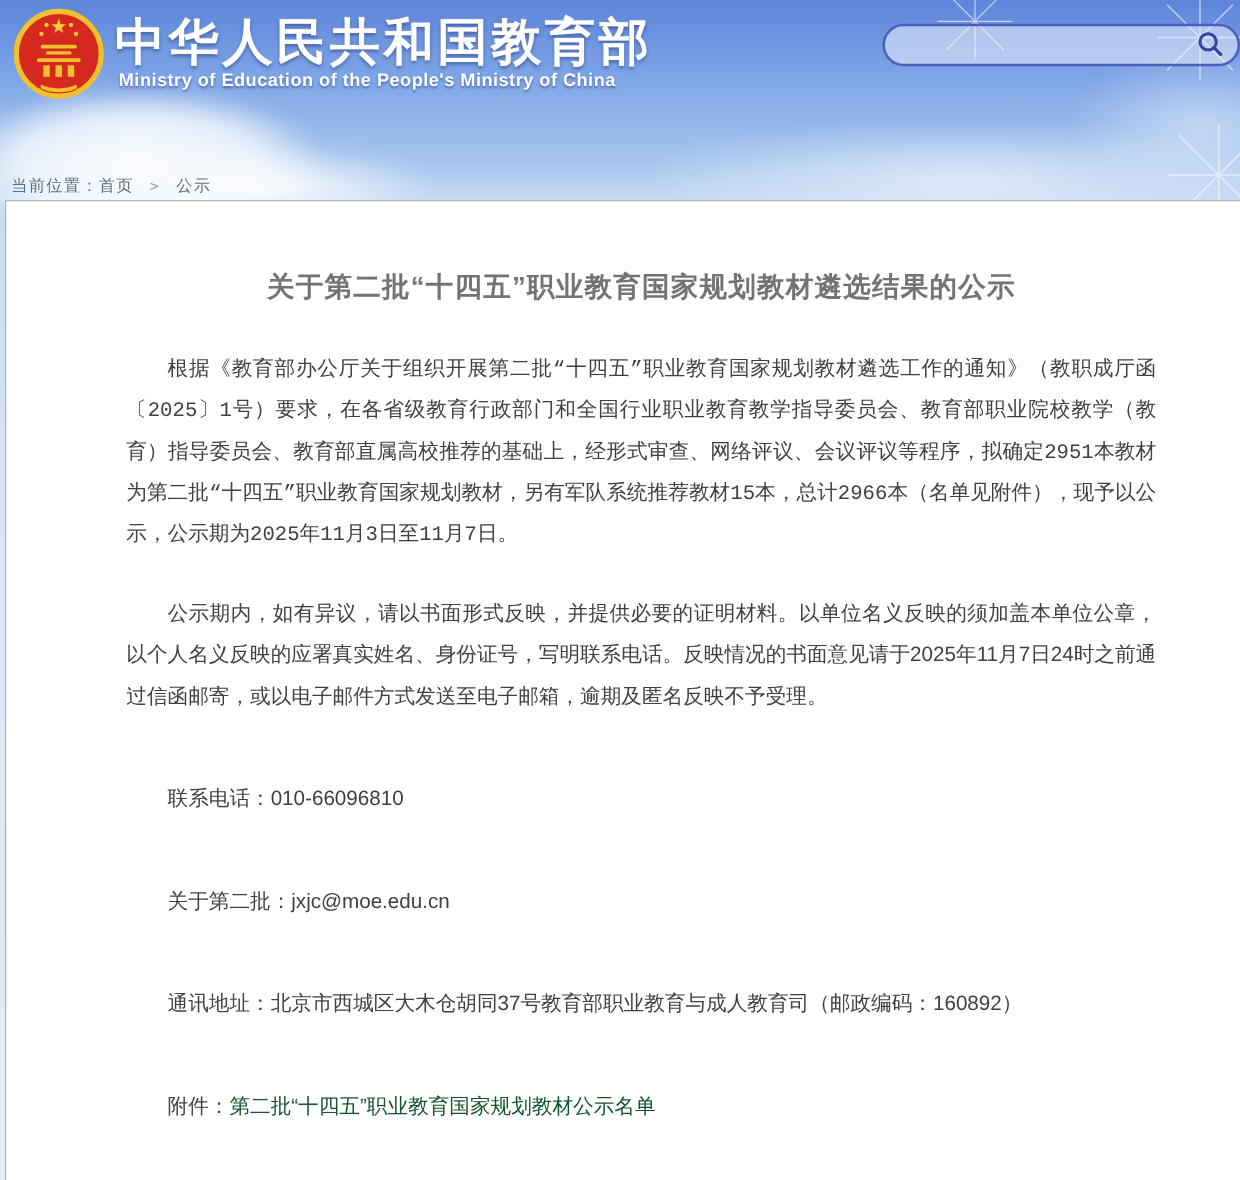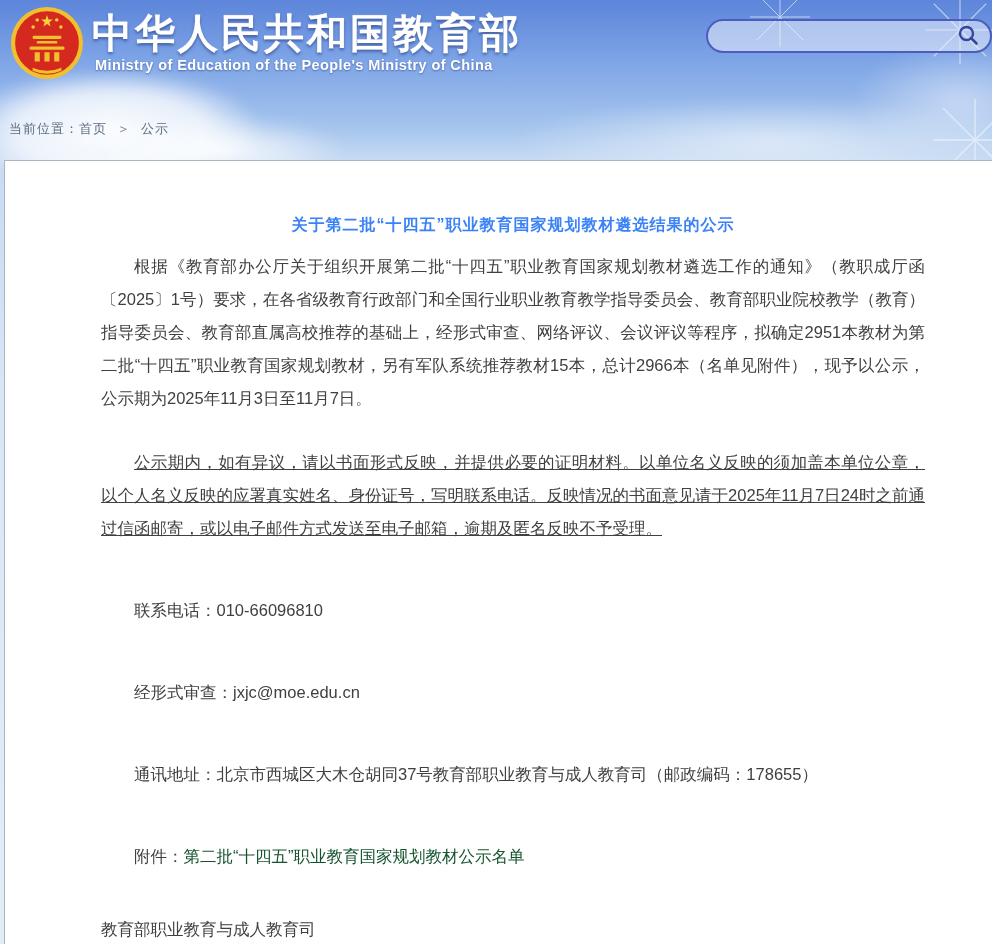--- a/index.html
+++ b/index.html
@@ -47,42 +47,42 @@
   }
   .searchbox input {
     flex:1; border:none; outline:none; background:transparent;
     font-size:14px; color:#33406e; height:26px;
     font-family:"Liberation Sans","DejaVu Sans",sans-serif;
   }
   .search-btn { width:24px; height:24px; border:none; background:transparent; cursor:pointer; padding:0; }
 
   
   .breadcrumb {
-    position:absolute; top:120px; left:9px;
+    position:absolute; top:140px; left:9px;
     font-size:13px; color:#5e6e80; letter-spacing:1px;
   }
   .breadcrumb a { color:#5e6e80; text-decoration:none; cursor:pointer; }
   .breadcrumb .sep { margin:0 10px; color:#74849a; }
 
   
   .panel {
     position:absolute; top:160px; left:4px; right:-2px; height:820px;
     background:#ffffff; border:1px solid #a9b5c1; border-bottom:none;
     padding:22px 68px 0 96px;
   }
   .doc-title {
     margin-top:32px; text-align:center;
-    font-size:16px; font-weight:bold; color:#3b82f6; letter-spacing:1px;
+    font-size:22px; font-weight:bold; color:#737373; letter-spacing:1px;
   }
   .panel p {
     font-size:16.5px; line-height:33px; color:#404040;
     text-align:justify;
   }
-  .para { text-indent:2em; margin-top:14px; }
-  .para2 { text-indent:2em; margin-top:31px;text-decoration:underline; }
+  .para { text-indent:2em; margin-top:34px;font-family:Liberation Mono, monospace; }
+  .para2 { text-indent:2em; margin-top:31px; }
   .info-line { text-indent:2em; margin-top:49px; }
   .attach-link { color:#14532d; text-decoration:none; cursor:pointer; }
   .sign-line { text-align:right; margin-top:40px; padding-right:20px; }
   .date-line { text-align:right; margin-top:30px; padding-right:30px; }
 </style>
 </head>
 <body>
 
 <div class="header">
   <div class="cloud c1"></div>
@@ -162,22 +162,22 @@
   <span>当前位置：</span><a>首页</a><span class="sep">＞</span><a>公示</a>
 </div>
 
 <div class="panel">
   <h1 class="doc-title">关于第二批“十四五”职业教育国家规划教材遴选结果的公示</h1>
 
   <p class="para">根据《教育部办公厅关于组织开展第二批“十四五”职业教育国家规划教材遴选工作的通知》（教职成厅函〔2025〕1号）要求，在各省级教育行政部门和全国行业职业教育教学指导委员会、教育部职业院校教学（教育）指导委员会、教育部直属高校推荐的基础上，经形式审查、网络评议、会议评议等程序，拟确定2951本教材为第二批“十四五”职业教育国家规划教材，另有军队系统推荐教材15本，总计2966本（名单见附件），现予以公示，公示期为2025年11月3日至11月7日。</p>
   <p class="para2">公示期内，如有异议，请以书面形式反映，并提供必要的证明材料。以单位名义反映的须加盖本单位公章，以个人名义反映的应署真实姓名、身份证号，写明联系电话。反映情况的书面意见请于2025年11月7日24时之前通过信函邮寄，或以电子邮件方式发送至电子邮箱，逾期及匿名反映不予受理。</p>
 
   <p class="info-line">联系电话：010-66096810</p>
-  <p class="info-line">经形式审查：jxjc@moe.edu.cn</p>
-  <p class="info-line">通讯地址：北京市西城区大木仓胡同37号教育部职业教育与成人教育司（邮政编码：178655）</p>
+  <p class="info-line">关于第二批：jxjc@moe.edu.cn</p>
+  <p class="info-line">通讯地址：北京市西城区大木仓胡同37号教育部职业教育与成人教育司（邮政编码：160892）</p>
 
   <p class="info-line">
     <span>附件：</span><a class="attach-link">第二批“十四五”职业教育国家规划教材公示名单</a>
   </p>
 
   <p class="sign-line">教育部职业教育与成人教育司</p>
   <p class="date-line">2025年11月3日</p>
 </div>
 
 </body></html>

